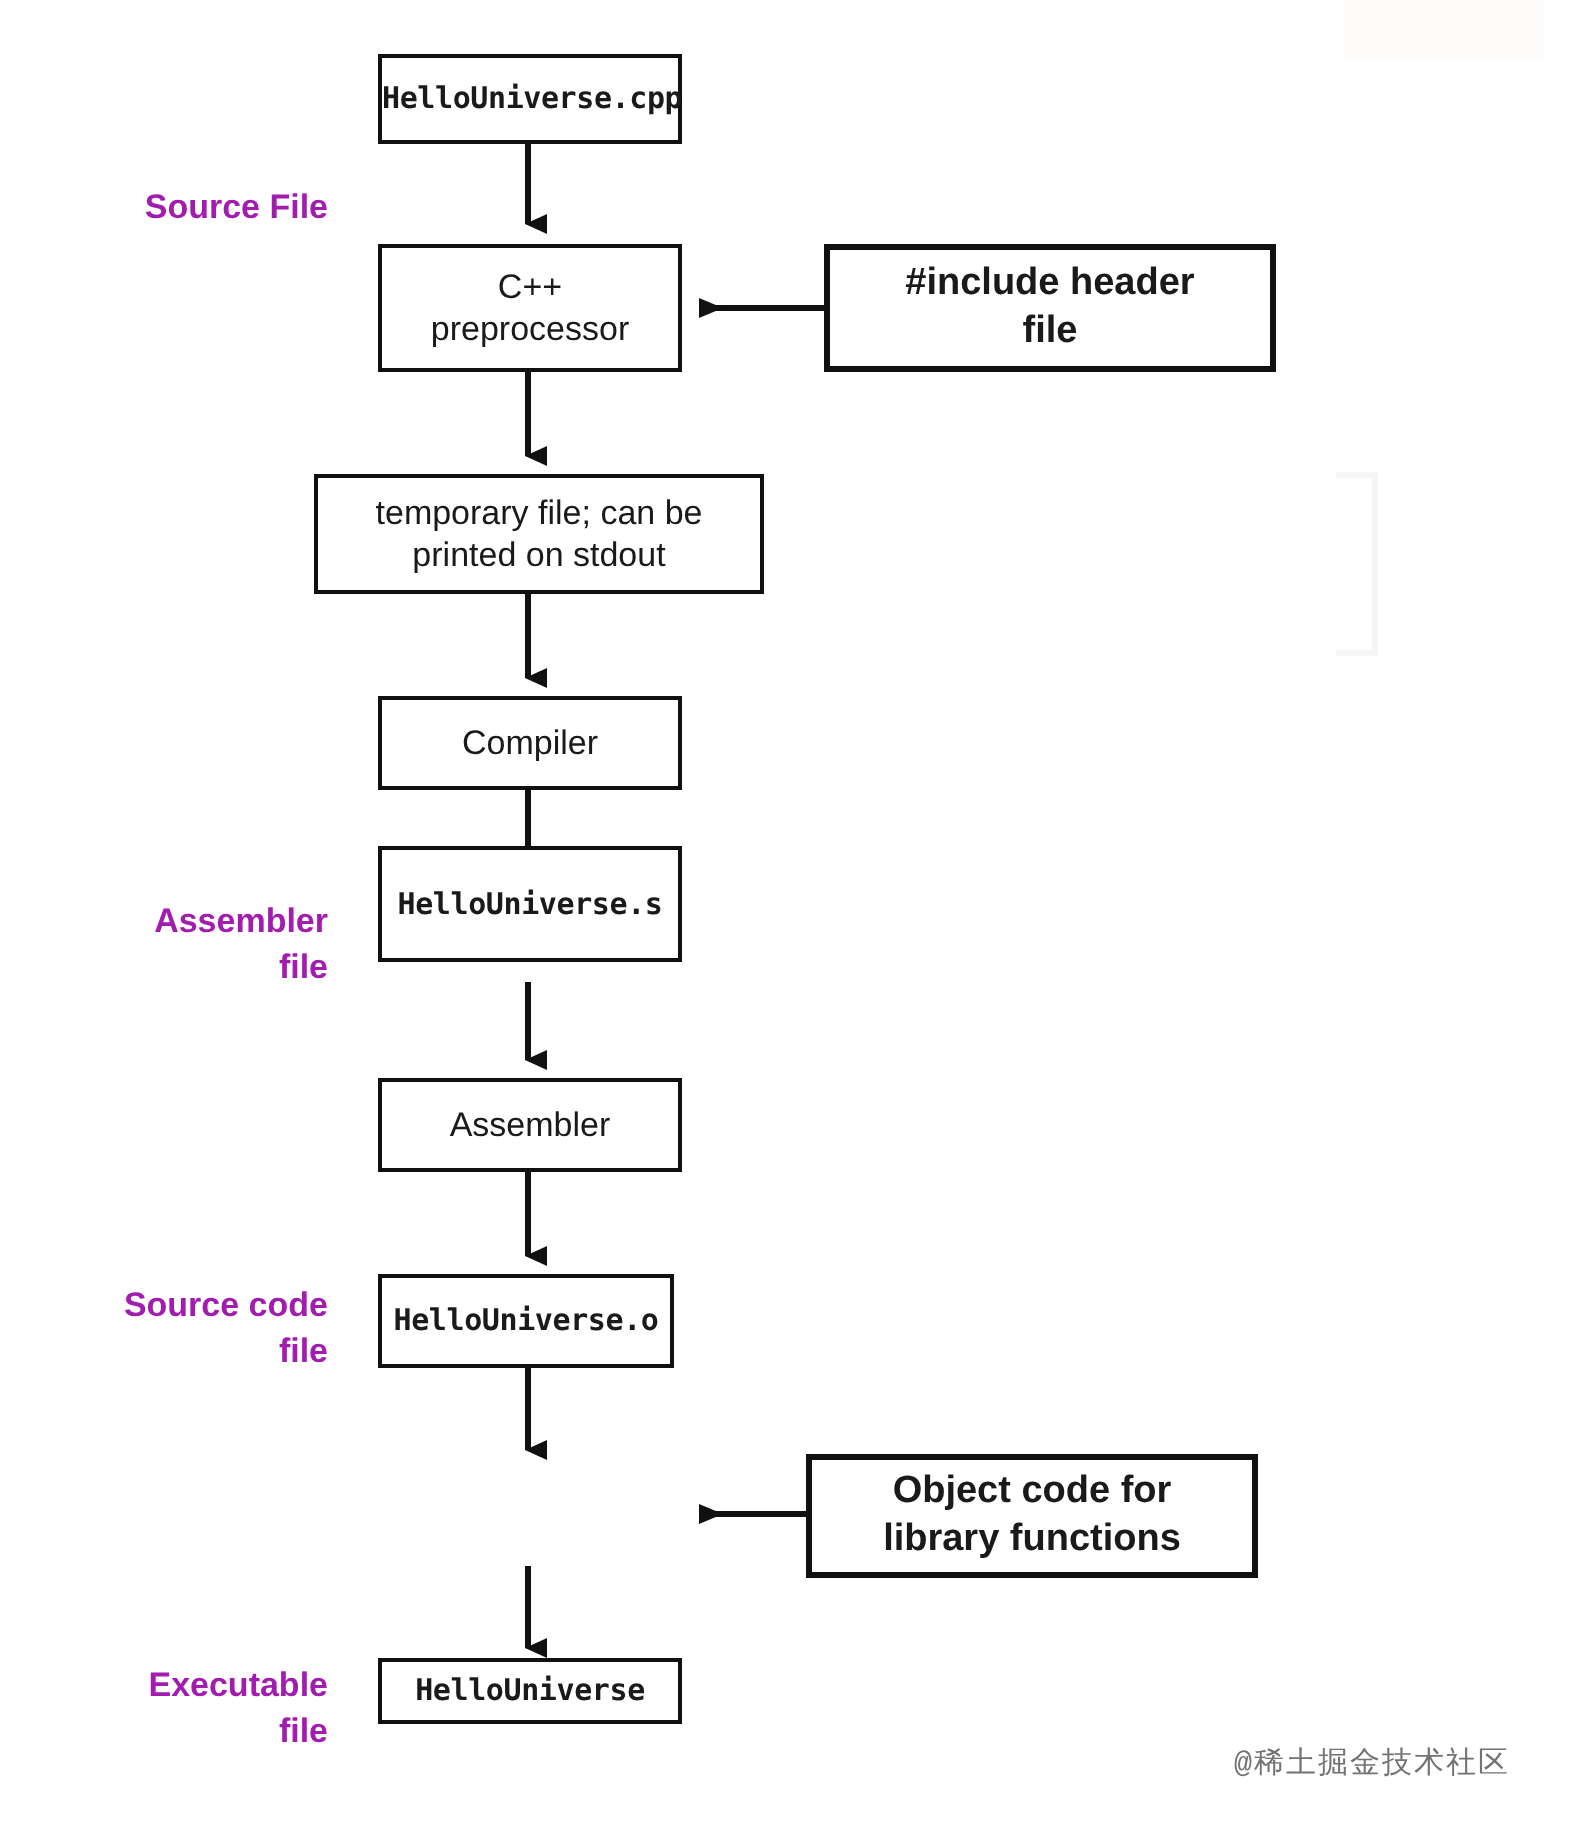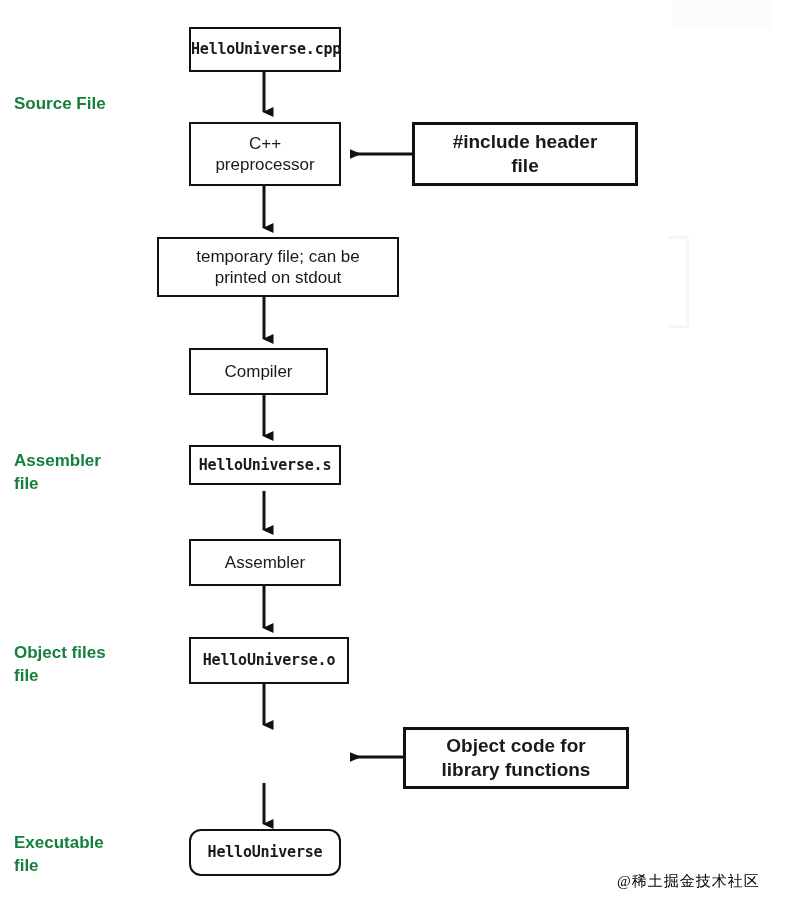--- a/index.html
+++ b/index.html
@@ -56,22 +56,22 @@
     font-weight: 700;
     font-size: 19px;
   }
   
   .stage-label {
     position: absolute;
     font-family: "Liberation Sans", sans-serif;
     font-weight: 700;
     font-size: 17px;
     line-height: 1.35;
-    color: #15803d;
-    text-align: left;
+    color: #a21caf;
+    text-align: right;
     white-space: pre-line;
     z-index: 3;
   }
   
   .connector-layer {
     position: absolute;
     left: 0;
     top: 0;
     width: 786px;
     height: 918px;
@@ -87,23 +87,23 @@
     border: 3px solid #f6f6f6;
     border-left: none;
     background: transparent;
   }
   .artifact-smudge {
     background: #fdfcfb;
   }
   
   .watermark {
     position: absolute;
-    font-family: Liberation Serif, serif;
+    font-family: Liberation Mono, monospace;
     font-size: 15px;
-    color: #000000;
+    color: #737373;
     letter-spacing: 1px;
     white-space: nowrap;
     z-index: 4;
   }
 </style>
 </head>
 <body>
 
 <div id="diagram-root">
 
@@ -139,66 +139,66 @@
     <line x1="403" y1="757" x2="351" y2="757" stroke="#111111" stroke-width="3" marker-end="url(#arrowLeft)"></line>
 
     <line x1="264" y1="783" x2="264" y2="824" stroke="#111111" stroke-width="3" marker-end="url(#arrowDown)"></line>
   </svg>
 
   <div class="stage-label" style="left:14px; top:93px; width:150px;">Source File</div>
 
   <div class="stage-label" style="left:14px; top:450px; width:150px;">Assembler
 file</div>
 
-  <div class="stage-label" style="left:14px; top:642px; width:150px;">Object files
+  <div class="stage-label" style="left:14px; top:642px; width:150px;">Source code
 file</div>
 
   <div class="stage-label" style="left:14px; top:832px; width:150px;">Executable
 file</div>
 
   <div class="node mono" style="left:189px; top:27px; width:152px; height:45px;">
     <span class="node-label">HelloUniverse.cpp</span>
   </div>
 
   <div class="node plain" style="left:189px; top:122px; width:152px; height:64px;">
     <span class="node-label">C++
 preprocessor</span>
   </div>
 
   <div class="node strong" style="left:412px; top:122px; width:226px; height:64px;">
     <span class="node-label">#include header
 file</span>
   </div>
 
-  <div class="node plain" style="left:157px; top:237px; width:242px; height:60px;">
+  <div class="node plain" style="left:157px; top:237px; width:225px; height:60px;">
     <span class="node-label">temporary file; can be
 printed on stdout</span>
   </div>
 
-  <div class="node plain" style="left:189px; top:348px; width:139px; height:47px;">
+  <div class="node plain" style="left:189px; top:348px; width:152px; height:47px;">
     <span class="node-label">Compiler</span>
   </div>
 
-  <div class="node mono" style="left:189px; top:445px; width:152px; height:40px;">
+  <div class="node mono" style="left:189px; top:423px; width:152px; height:58px;">
     <span class="node-label">HelloUniverse.s</span>
   </div>
 
   <div class="node plain" style="left:189px; top:539px; width:152px; height:47px;">
     <span class="node-label">Assembler</span>
   </div>
 
-  <div class="node mono" style="left:189px; top:637px; width:160px; height:47px;">
+  <div class="node mono" style="left:189px; top:637px; width:148px; height:47px;">
     <span class="node-label">HelloUniverse.o</span>
   </div>
 
 
   <div class="node strong" style="left:403px; top:727px; width:226px; height:62px;">
     <span class="node-label">Object code for
 library functions</span>
   </div>
 
-  <div class="node mono" style="left:189px; top:829px; width:152px; height:47px;border-radius:12px;">
+  <div class="node mono" style="left:189px; top:829px; width:152px; height:33px;">
     <span class="node-label">HelloUniverse</span>
   </div>
 
   <div class="watermark" style="left:617px; top:872px;">@稀土掘金技术社区</div>
 
 </div>
 
 </body></html>

